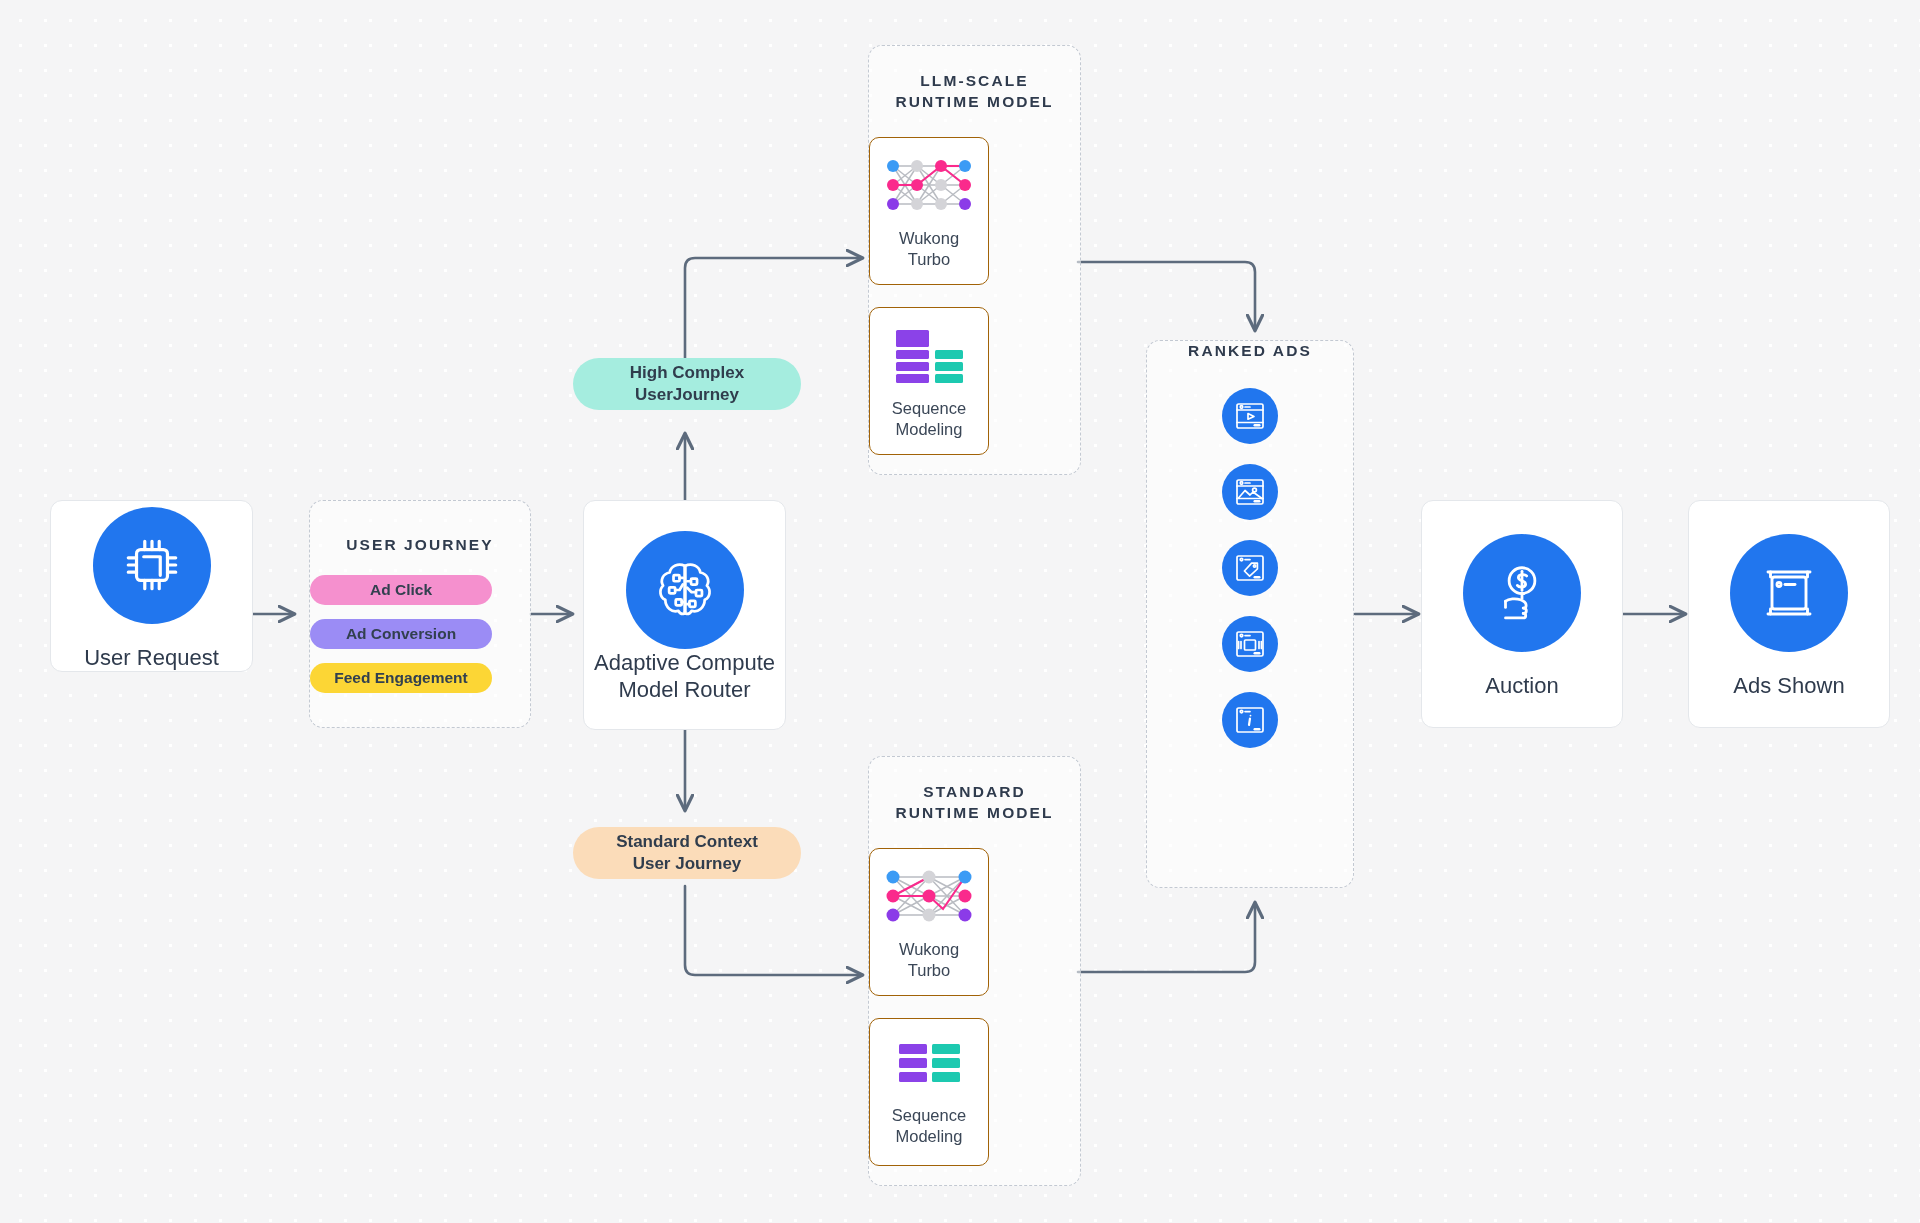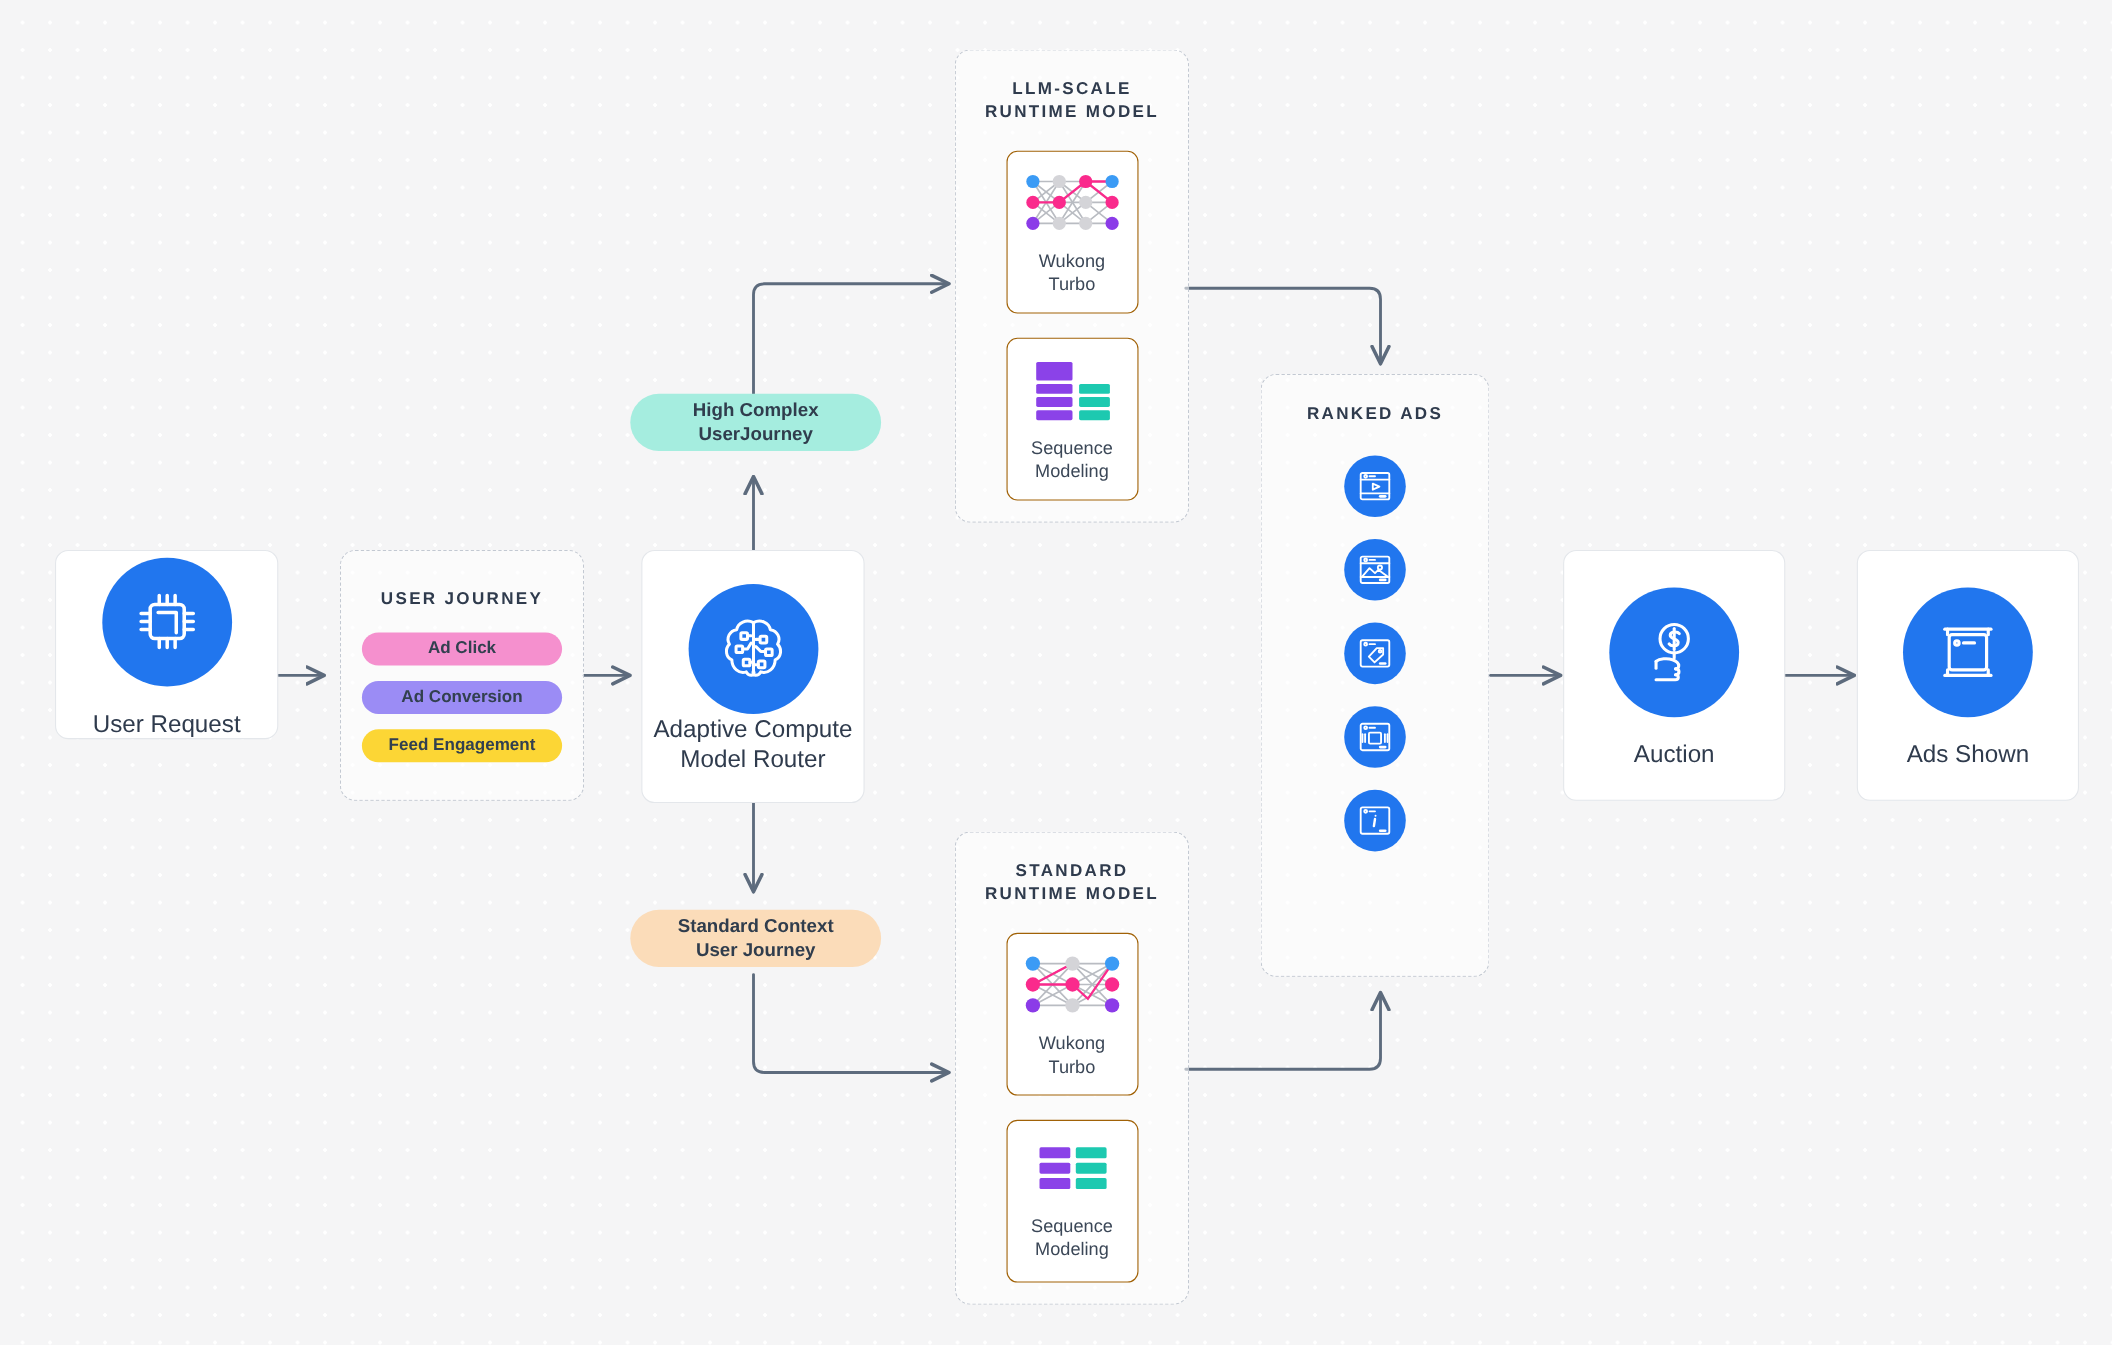--- a/index.html
+++ b/index.html
@@ -28,21 +28,20 @@
     display:flex;flex-direction:column;
     align-items:center;justify-content:center;
   }
   .dashedbox{
     position:absolute;
     background:rgba(255,255,255,0.55);
     border:1.6px dashed #c3c9d2;
     border-radius:14px;
     box-sizing:border-box;
     display:flex;flex-direction:column;
-    align-items:center;
   }
   .boxtitle{
     font-size:15.5px;font-weight:700;letter-spacing:2.1px;
     color:#2f3b4d;text-align:center;line-height:1.35;
     text-transform:uppercase;
   }
   .nodelabel{
     font-size:22px;color:#2f3b4d;text-align:center;line-height:1.24;
     font-weight:400;
   }
@@ -300,21 +299,21 @@
         </svg>
       </div>
       <div class="smalllabel" style="margin-top:12px;">
         <div>Sequence</div>
         <div>Modeling</div>
       </div>
     </div>
   </div>
 
   <div class="dashedbox" style="left:1146px;top:340px;width:208px;height:548px;">
-    <div class="boxtitle" style="margin-top:26px;">RANKED ADS</div>
+    <div class="boxtitle" style="">RANKED ADS</div>
 
     <div class="ad-ico" style="margin-top:26px;">
       <svg width="34" height="34" viewBox="0 0 34 34" fill="none" stroke="#ffffff" stroke-width="1.7" stroke-linejoin="round" stroke-linecap="round">
         <rect x="4" y="5" width="26" height="24" rx="1.6"></rect>
         <path d="M4 11 H30"></path>
         <circle cx="8.5" cy="8" r="1.3"></circle>
           <path d="M12 8 H17"></path>
         <path d="M4 23.5 H30"></path>
         <rect x="20.5" y="25" width="7" height="2.4" rx="1.2" fill="#ffffff" stroke="none"></rect>
         <path d="M15 14.6 L21 17.4 L15 20.2 Z"></path>

